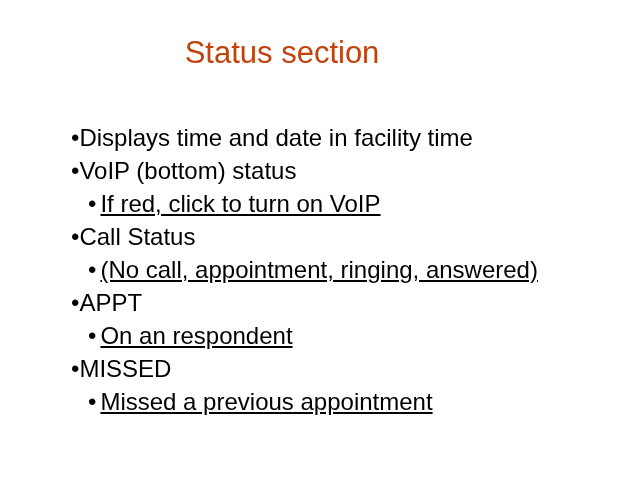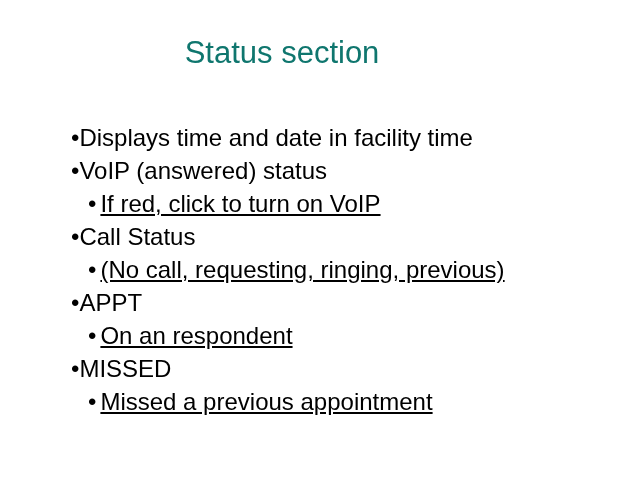--- a/index.html
+++ b/index.html
@@ -28,21 +28,21 @@
   .slide-title {
     position: absolute;
     left: 0;
     top: 34px;
     width: 564px;
     text-align: center;
     font-size: 31px;
     line-height: 38px;
     font-weight: normal;
     letter-spacing: 0px;
-    color: #0f766e;
+    color: #c2410c;
     white-space: nowrap;
   }
 
   
   .slide-body {
     position: absolute;
     left: 28px;
     top: 121px;
     width: 600px;
     margin-left: 43px;
@@ -88,23 +88,23 @@
 </style>
 </head>
 <body>
 
 <div class="slide">
 
   <div class="slide-title">Status section</div>
 
   <div class="slide-body">
       <div class="bullet-line level-1"><span class="bullet-glyph">•</span><span class="bullet-text">Displays time and date in facility time</span></div>
-      <div class="bullet-line level-1"><span class="bullet-glyph">•</span><span class="bullet-text">VoIP (answered) status</span></div>
+      <div class="bullet-line level-1"><span class="bullet-glyph">•</span><span class="bullet-text">VoIP (bottom) status</span></div>
       <div class="bullet-line level-2"><span class="bullet-glyph">•</span><span class="bullet-text">If red, click to turn on VoIP</span></div>
       <div class="bullet-line level-1"><span class="bullet-glyph">•</span><span class="bullet-text">Call Status</span></div>
-      <div class="bullet-line level-2"><span class="bullet-glyph">•</span><span class="bullet-text">(No call, requesting, ringing, previous)</span></div>
+      <div class="bullet-line level-2"><span class="bullet-glyph">•</span><span class="bullet-text">(No call, appointment, ringing, answered)</span></div>
       <div class="bullet-line level-1"><span class="bullet-glyph">•</span><span class="bullet-text">APPT</span></div>
       <div class="bullet-line level-2"><span class="bullet-glyph">•</span><span class="bullet-text">On an respondent</span></div>
       <div class="bullet-line level-1"><span class="bullet-glyph">•</span><span class="bullet-text">MISSED</span></div>
       <div class="bullet-line level-2"><span class="bullet-glyph">•</span><span class="bullet-text">Missed a previous appointment</span></div>
     </div>
 
 </div>
 
 </body></html>

